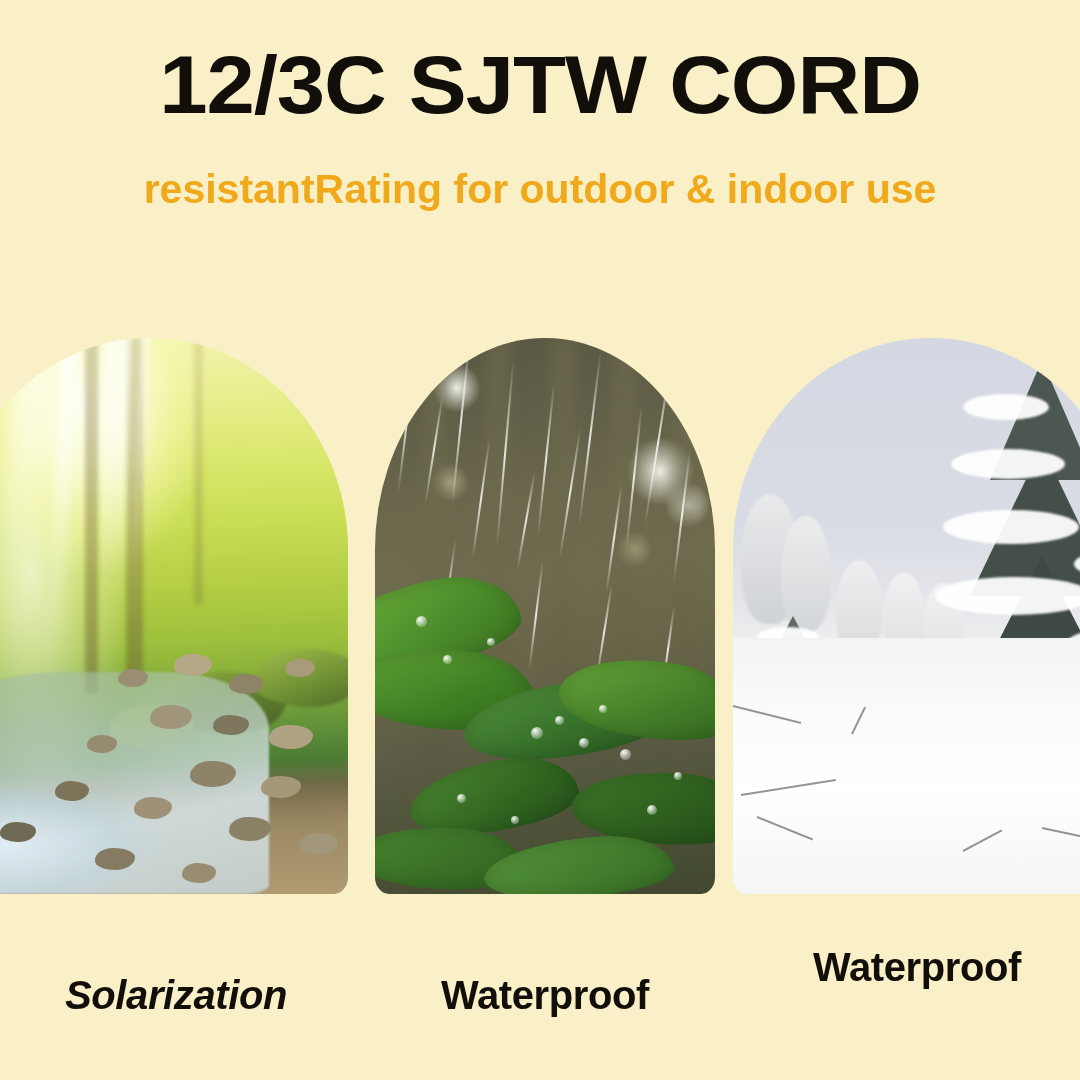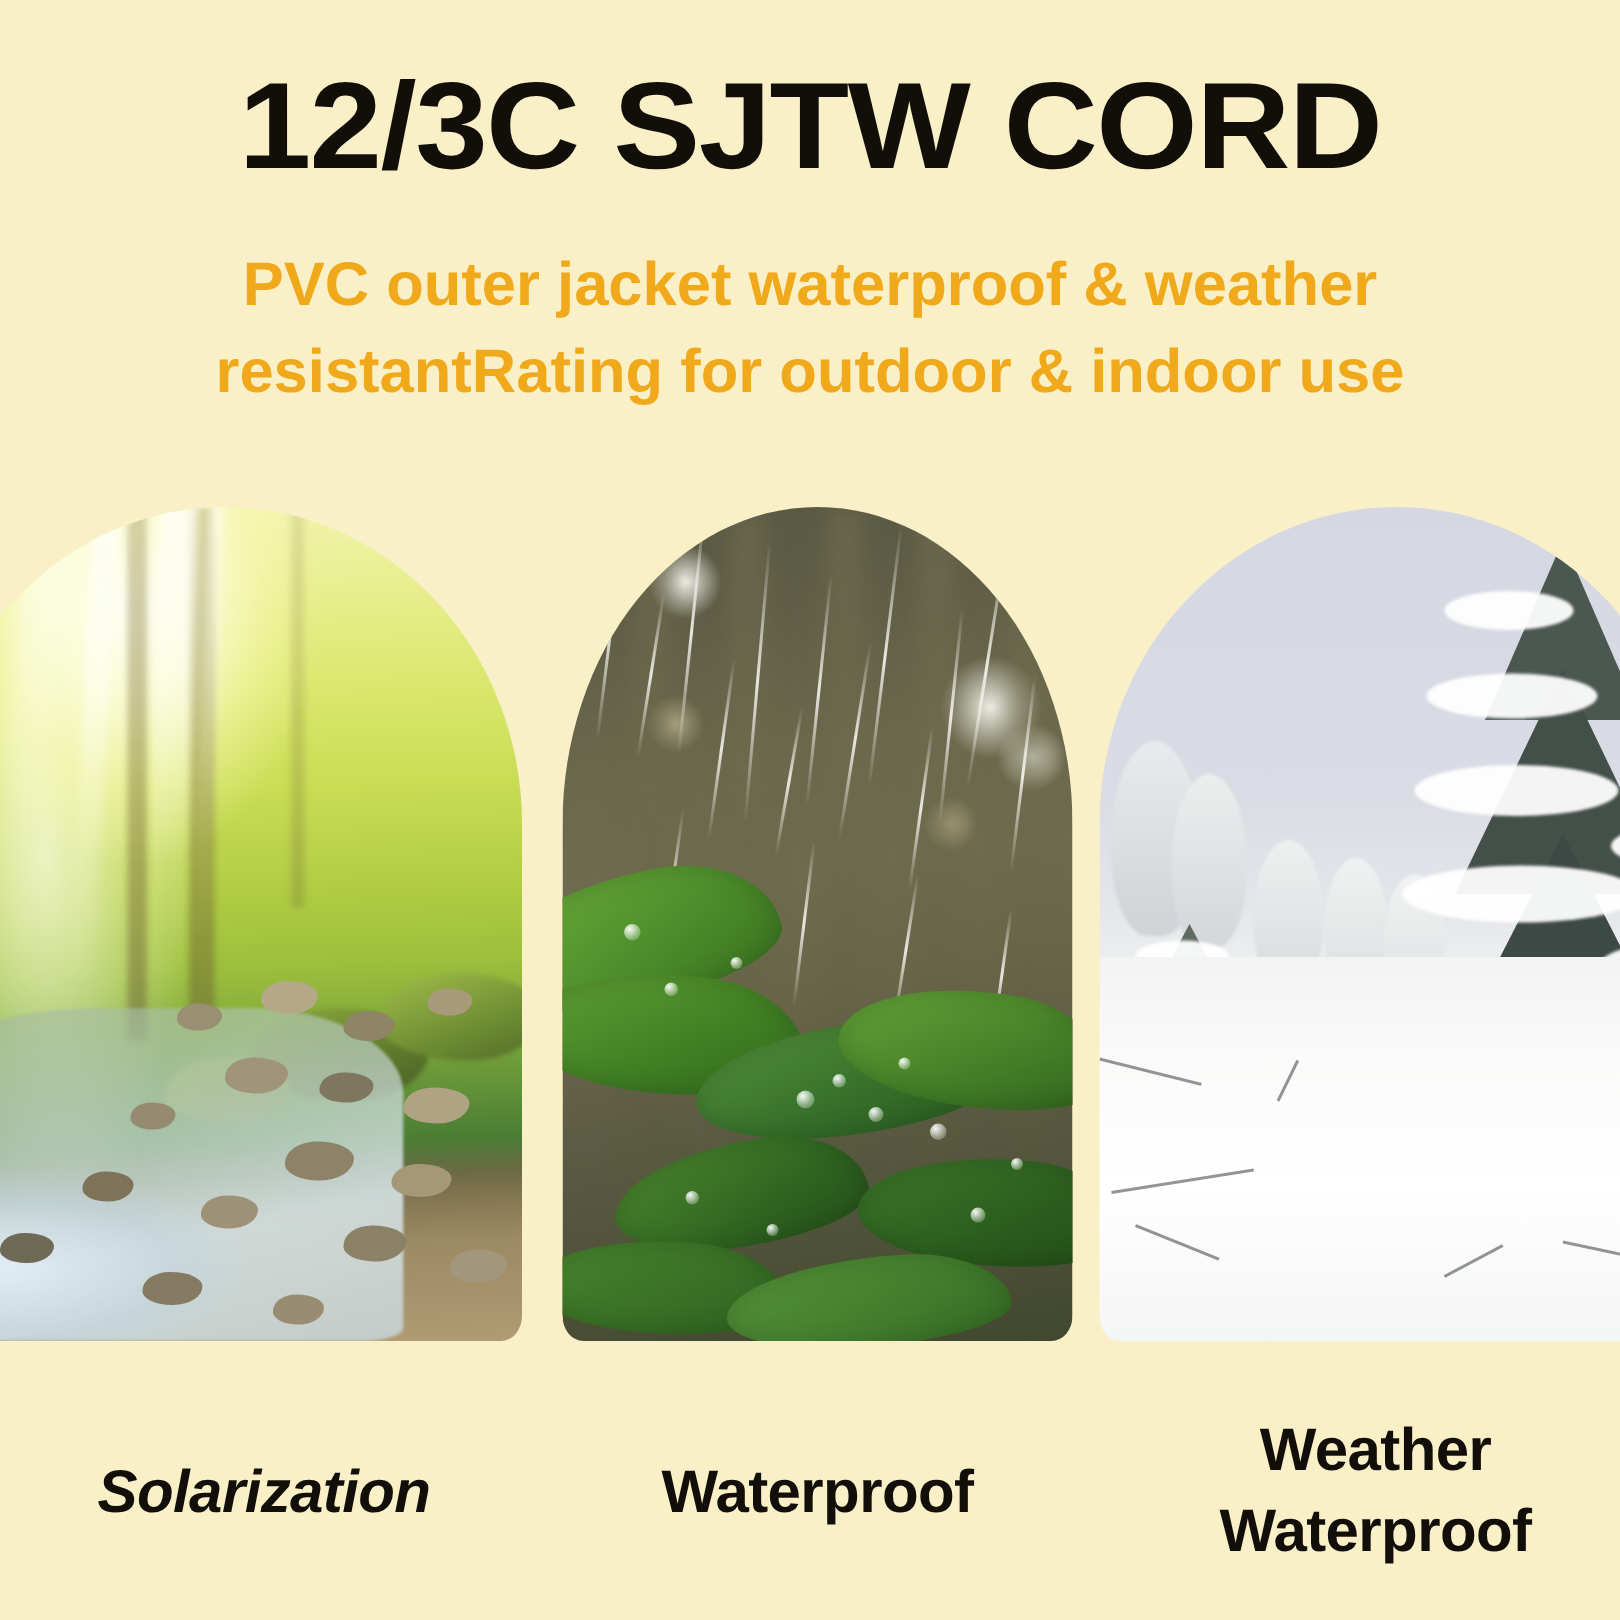--- a/index.html
+++ b/index.html
@@ -134,21 +134,20 @@
   .cap-weather{left:767px;top:940px;width:300px;}
 </style>
 </head>
 <body>
 
 <div class="page">
 
   <div class="title">12/3C SJTW CORD</div>
 
   <div class="subtitle">
-    <span style="display: block;">PVC outer jacket waterproof &amp; weather</span>
     <span style="display: block;">resistantRating for outdoor &amp; indoor use</span>
   </div>
 
   <div class="panels">
 
     <div class="panel panel-solar">
       <div class="scene forest">
 
         <div class="trunk t1"></div>
         <div class="trunk t2"></div>
@@ -283,17 +282,16 @@
         <div class="branch" style="left:30%;top:71%;width:30px;transform:rotate(-64deg);"></div>
         <div class="branch" style="left:78%;top:88%;width:80px;transform:rotate(12deg);"></div>
       </div>
     </div>
 
   </div>
 
   <div class="caption cap-solar">Solarization</div>
   <div class="caption cap-water">Waterproof</div>
   <div class="caption cap-weather">
-    <div>Weather</div>
     <div>Waterproof</div>
   </div>
 
 </div>
 
 </body></html>

